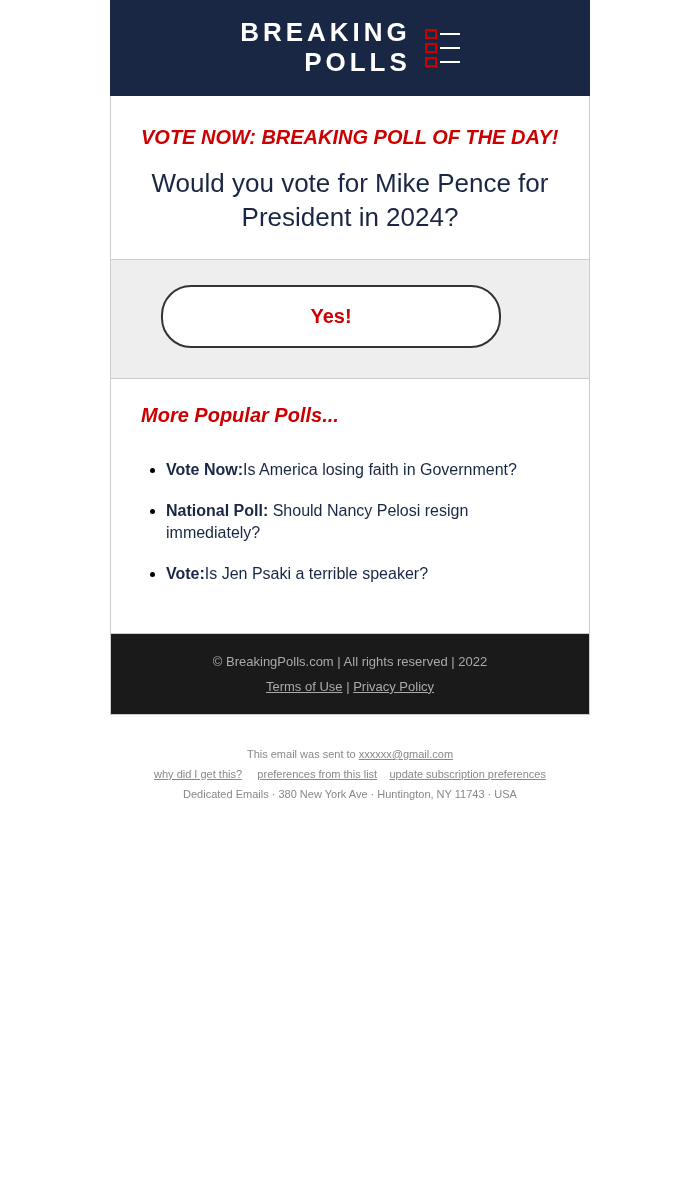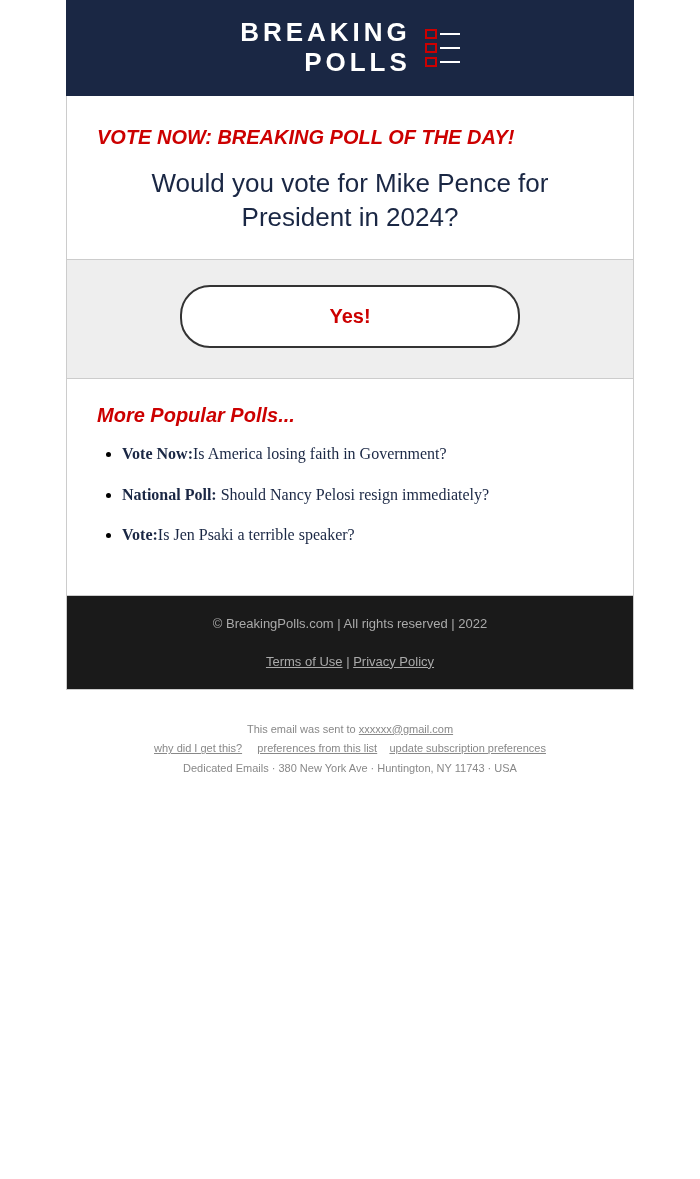--- a/index.html
+++ b/index.html
@@ -7,21 +7,21 @@
       background: #ffffff;
       font-family: Arial, sans-serif;
       display: flex;
       flex-direction: column;
       align-items: center;
       width: 700px;
       min-height: 1179px;
     }
 
     .email-wrapper {
-      width: 568px;
+      width: 480px;
       margin: 0 auto;
     }
 
     
     .header {
       background: #1a2744;
       width: 100%;
       padding: 18px 20px;
       display: flex;
       align-items: center;
@@ -59,21 +59,21 @@
       text-decoration: none;
     }
 
     
     .poll-buttons {
       background: #eeeeee;
       border: 1px solid #cccccc;
       border-top: none;
       padding: 25px 50px 30px 50px;
       display: flex;
-      flex-direction: column;
+      flex-direction: row;
       align-items: center;
       gap: 20px;
     }
 
     .vote-btn {
       display: block;
       width: 100%;
       max-width: 340px;
       padding: 18px 20px;
       background: #ffffff;
@@ -93,58 +93,57 @@
       border: 1px solid #cccccc;
       border-top: none;
       padding: 25px 30px 30px 30px;
     }
 
     .more-polls-title {
       color: #cc0000;
       font-size: 20px;
       font-style: italic;
       font-weight: bold;
-      margin-bottom: 16px;
+      margin-bottom: 32px;
     }
 
     .polls-list {
       list-style: disc;
       padding-left: 25px;
     }
 
     .polls-list li {
       margin-bottom: 18px;
       font-size: 16px;
       line-height: 1.4;
     }
 
     .polls-list li a {
       color: #1a2744;
       text-decoration: none;
-      font-family: Liberation Serif, serif;
     }
 
     .polls-list li a strong {
       color: #1a2744;
       font-weight: bold;
     }
 
     
     .footer {
       background: #1a1a1a;
       border: 1px solid #cccccc;
       border-top: none;
       padding: 20px 20px;
       text-align: center;
     }
 
     .footer-copy {
       color: #aaaaaa;
       font-size: 13px;
-      margin-bottom: 23px;
+      margin-bottom: 10px;
     }
 
     .footer-links {
       color: #aaaaaa;
       font-size: 13px;
     }
 
     .footer-links a {
       color: #aaaaaa;
       text-decoration: underline;

